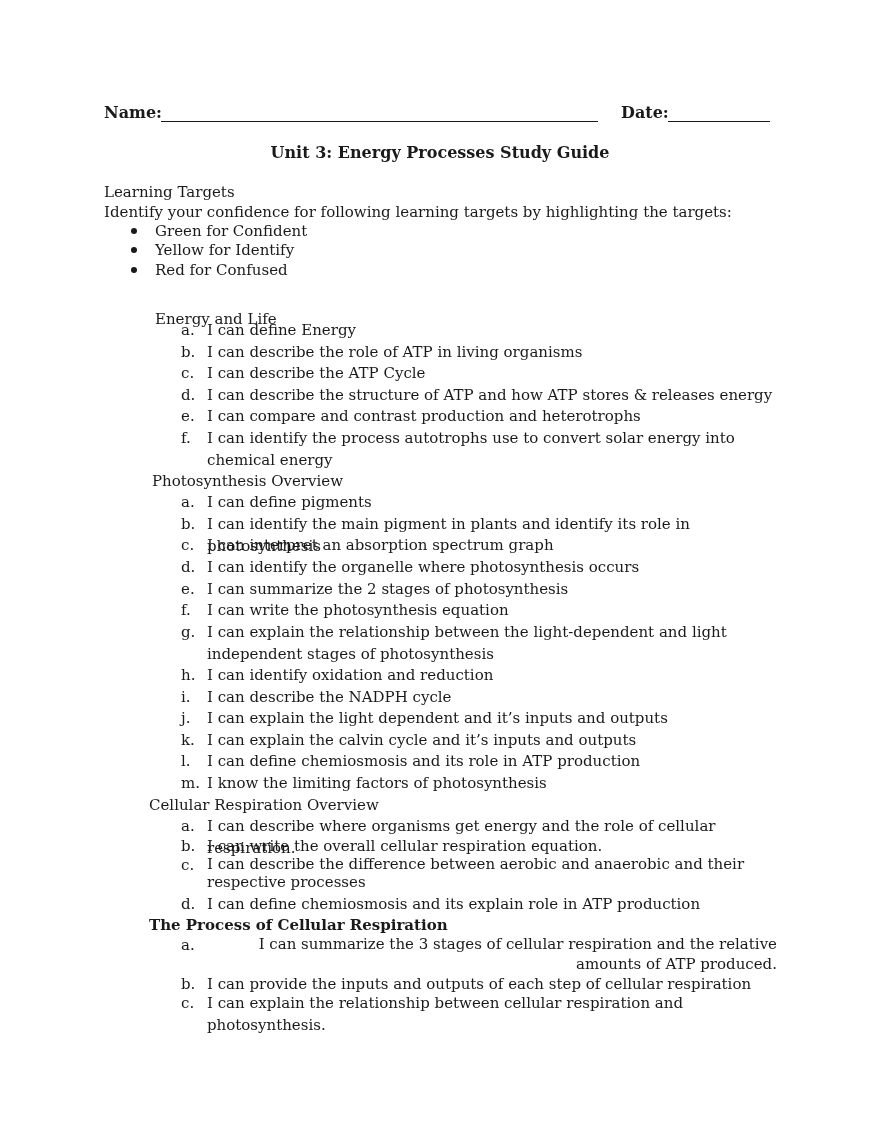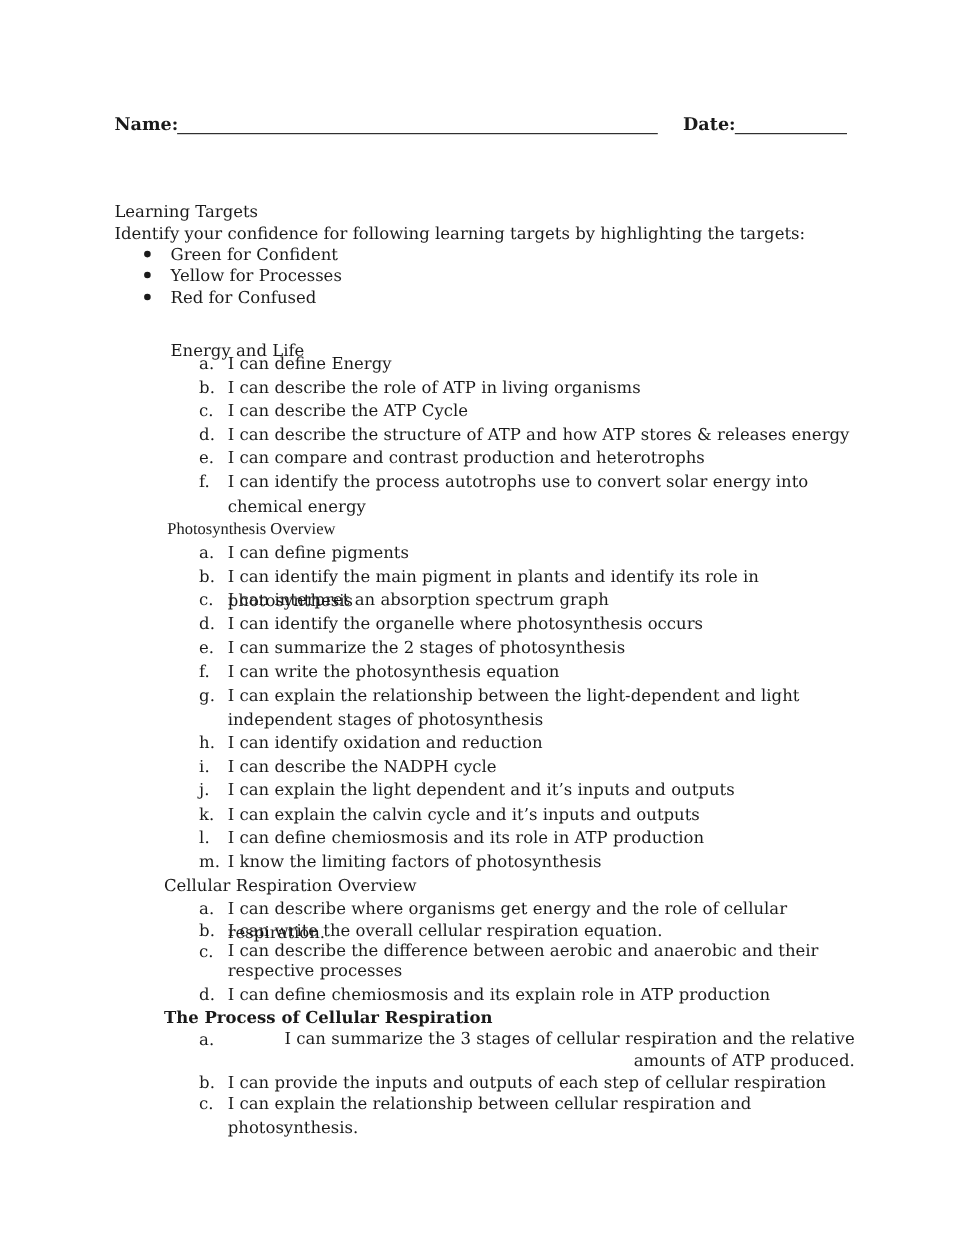--- a/index.html
+++ b/index.html
@@ -28,31 +28,32 @@
 
 <div class="page">
 
   <div class="hdr">
     <span class="name-label">Name:</span>
     <span class="name-line"></span>
     <span class="date-label">Date:</span>
     <span class="date-line"></span>
   </div>
 
+  <div class="title">Unit 3: Energy Processes Study Guide</div>
 
   <div class="txt" style="left:104px; top:182px;">Learning Targets</div>
   <div class="txt" style="left:104px; top:202px;">Identify your confidence for following learning targets by highlighting the targets:</div>
 
   <div class="bullet" style="left:131px; top:221px;">
     <span class="dot"></span>
     <span class="label">Green for Confident</span>
   </div>
   <div class="bullet" style="left:131px; top:240px;">
     <span class="dot"></span>
-    <span class="label">Yellow for Processes</span>
+    <span class="label">Yellow for Identify</span>
   </div>
   <div class="bullet" style="left:131px; top:260px;">
     <span class="dot"></span>
     <span class="label">Red for Confused</span>
   </div>
 
   <div class="section-heading" style="left:155px; top:309px;">Energy and Life</div>
   <div class="item" style="top:320px;">
       <span class="marker">a.</span>
       <span class="itext">I can define Energy</span>
@@ -71,21 +72,21 @@
     </div>
   <div class="item" style="top:406px;">
       <span class="marker">e.</span>
       <span class="itext">I can compare and contrast production and heterotrophs</span>
     </div>
   <div class="item" style="top:428px;">
       <span class="marker">f.</span>
       <span class="itext">I can identify the process autotrophs use to convert solar energy into chemical energy</span>
     </div>
 
-  <div class="section-heading" style="left:152px; top:471px;font-family:Liberation Serif, serif;">Photosynthesis Overview</div>
+  <div class="section-heading" style="left:152px; top:471px;">Photosynthesis Overview</div>
   <div class="item" style="top:492px;">
       <span class="marker">a.</span>
       <span class="itext">I can define pigments</span>
     </div>
   <div class="item" style="top:514px;">
       <span class="marker">b.</span>
       <span class="itext">I can identify the main pigment in plants and identify its role in photosynthesis</span>
     </div>
   <div class="item" style="top:535px;">
       <span class="marker">c.</span>

